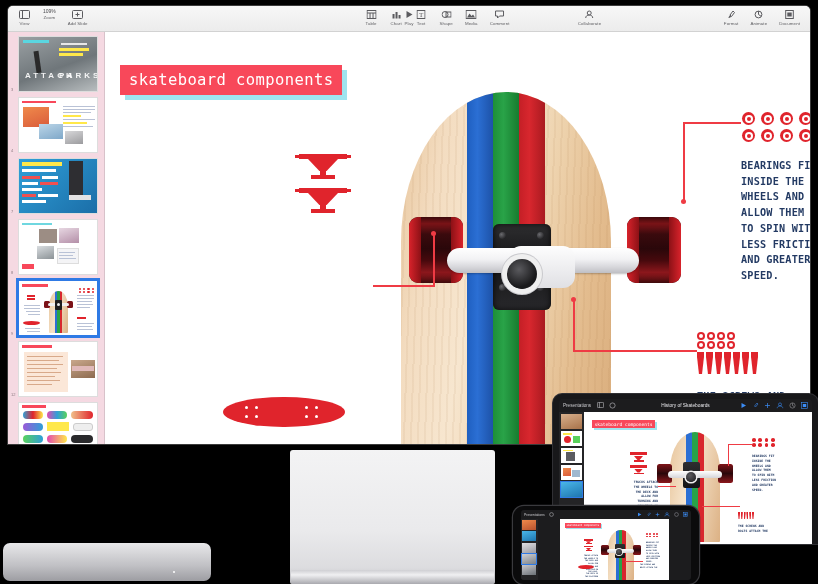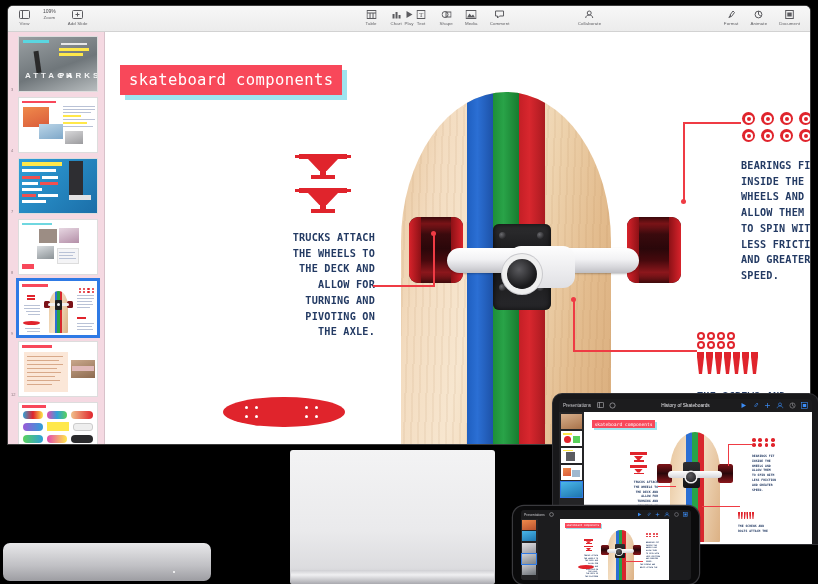--- a/index.html
+++ b/index.html
@@ -676,27 +676,20 @@
             <div class="foot"></div>
         </div>
         <div class="truck-glyph">
           <div class="axle"></div>
             <div class="bar"></div>
             <div class="cone"></div>
             <div class="stem"></div>
             <div class="foot"></div>
         </div>
       </div>
-      <div class="body-text" id="txt-trucks">TRUCKS ATTACH
-THE WHEELS TO
-THE DECK AND
-ALLOW FOR
-TURNING AND
-PIVOTING ON
-THE AXLE.</div>
       <div class="conn" style="left:268px;top:253px;width:62px;height:1.6px;"></div>
       <div class="conn" style="left:328px;top:202px;width:1.6px;height:52px;"></div>
       <div class="conn-dot" style="left:326px;top:199px;"></div>
 
       <div class="ico-bearings">
         <div class="bearing"></div>
         <div class="bearing"></div>
         <div class="bearing"></div>
         <div class="bearing"></div>
         <div class="bearing"></div>

